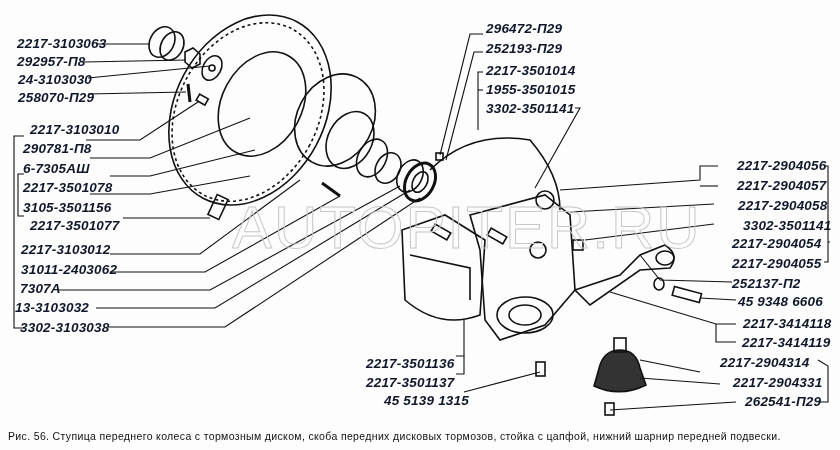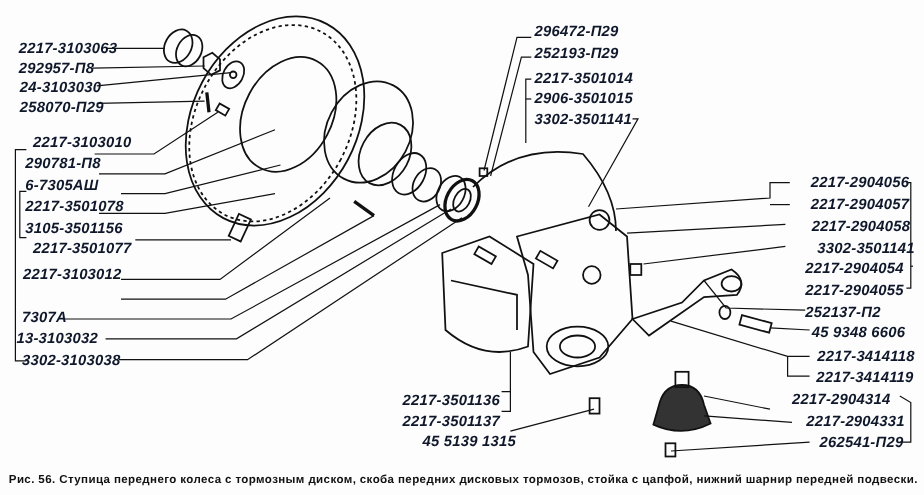--- a/index.html
+++ b/index.html
@@ -2,21 +2,21 @@
 <html><head>
 <meta charset="utf-8">
 <style>
   html, body { margin:0; padding:0; background:#fdfdfd; }
   body { width:840px; height:450px; position:relative; overflow:hidden;
          font-family:"Liberation Sans", sans-serif; }
   #stage { position:absolute; left:0; top:0; width:840px; height:450px; }
   .lbl { position:absolute; font-family:"Liberation Sans", sans-serif; font-style:italic;
          font-weight:bold; font-size:13.5px; color:#0f172a; white-space:nowrap; line-height:16px;
          letter-spacing:0.2px; }
-  .caption { position:absolute; left:8px; top:430px; font-size:10.5px; font-weight:bold;
+  .caption { position:absolute; left:8px; top:430px; font-size:10.5px; font-weight:normal;
              color:#111; white-space:nowrap; letter-spacing:0.35px; }
   .wm { position:absolute; left:232px; top:193px; font-size:60px; font-family:"Liberation Sans", sans-serif;
         color:transparent; -webkit-text-stroke:1px #c8c8c8; letter-spacing:2px; white-space:nowrap; }
 </style>
 </head>
 <body>
 
 <div id="stage">
 
   <svg width="840" height="450" style="position:absolute;left:0;top:0">
@@ -117,40 +117,42 @@
         <polyline points="720,384 640,378"></polyline>
         <polyline points="736,402 610,410"></polyline>
 
         <polyline points="456,356 464,356 464,320"></polyline>
         <polyline points="456,374 464,374 464,356"></polyline>
         <polyline points="464,392 540,372"></polyline>
       </g>
     </g>
   </svg>
 
+  <div class="wm">AUTOPITER.RU</div>
 
   <div class="lbl" style="left:17px;top:36px">2217-3103063</div>
   <div class="lbl" style="left:17px;top:54px">292957-П8</div>
   <div class="lbl" style="left:18px;top:72px">24-3103030</div>
   <div class="lbl" style="left:18px;top:90px">258070-П29</div>
   <div class="lbl" style="left:30px;top:122px">2217-3103010</div>
   <div class="lbl" style="left:23px;top:141px">290781-П8</div>
   <div class="lbl" style="left:23px;top:161px">6-7305АШ</div>
   <div class="lbl" style="left:23px;top:180px">2217-3501078</div>
   <div class="lbl" style="left:23px;top:200px">3105-3501156</div>
   <div class="lbl" style="left:30px;top:218px">2217-3501077</div>
   <div class="lbl" style="left:21px;top:242px">2217-3103012</div>
+  <div class="lbl" style="left:21px;top:262px">31011-2403062</div>
   <div class="lbl" style="left:20px;top:281px">7307А</div>
   <div class="lbl" style="left:15px;top:300px">13-3103032</div>
   <div class="lbl" style="left:20px;top:320px">3302-3103038</div>
 
   <div class="lbl" style="left:486px;top:21px">296472-П29</div>
   <div class="lbl" style="left:486px;top:41px">252193-П29</div>
   <div class="lbl" style="left:486px;top:63px">2217-3501014</div>
-  <div class="lbl" style="left:486px;top:82px">2906-3501015</div>
+  <div class="lbl" style="left:486px;top:82px">1955-3501015</div>
   <div class="lbl" style="left:486px;top:101px">3302-3501141</div>
 
   <div class="lbl" style="left:737px;top:158px">2217-2904056</div>
   <div class="lbl" style="left:737px;top:178px">2217-2904057</div>
   <div class="lbl" style="left:738px;top:198px">2217-2904058</div>
   <div class="lbl" style="left:743px;top:218px">3302-3501141</div>
   <div class="lbl" style="left:732px;top:236px">2217-2904054</div>
   <div class="lbl" style="left:732px;top:256px">2217-2904055</div>
   <div class="lbl" style="left:732px;top:276px">252137-П2</div>
   <div class="lbl" style="left:738px;top:294px">45 9348 6606</div>

